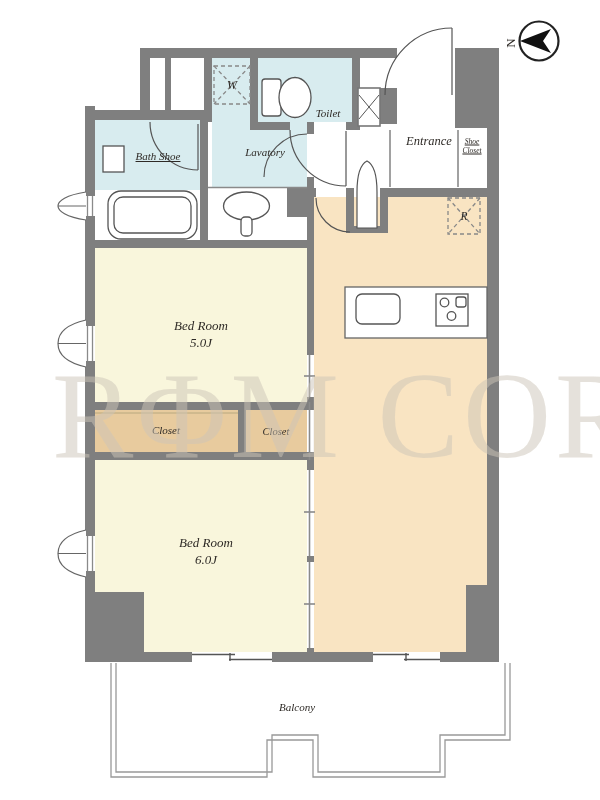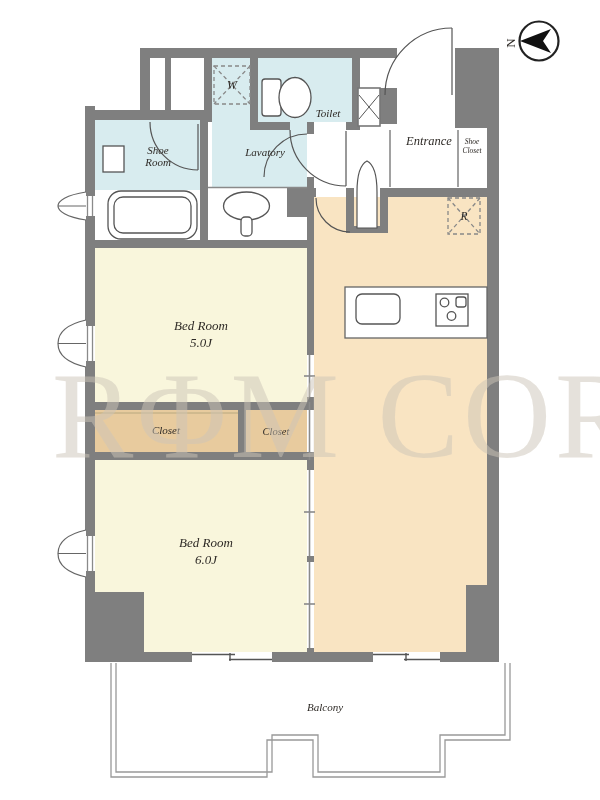--- a/index.html
+++ b/index.html
@@ -1,34 +1,34 @@
 <!DOCTYPE html>
 <html><head>
 <meta charset="utf-8">
 <style>
   html,body{margin:0;padding:0;width:600px;height:800px;background:#fff;overflow:hidden;
     font-family:"Liberation Serif","DejaVu Serif",serif;}
   #plan{position:relative;width:600px;height:800px;background:#fff;}
   #plan svg{position:absolute;left:0;top:0;}
   .lbl{position:absolute;transform:translate(-50%,-50%);text-align:center;
        font-style:italic;color:#2e2a26;white-space:nowrap;}
-  .wrap{white-space:normal;}
+  .wrap{white-space:normal;text-decoration:underline;}
   .bath{left:158px;top:156px;width:48px;font-size:11px;line-height:12px;}
   .lavatory{left:265px;top:152px;font-size:11px;font-style:italic;}
   .toilet{left:328px;top:89px;font-size:11px;margin-top:24px;}
   .entrance{left:429px;top:141px;font-size:12.5px;}
   .shoe{left:472px;top:146px;width:32px;font-size:7.5px;line-height:8.5px;}
   .wbox{left:232px;top:85px;font-size:12px;}
   .rbox{left:464px;top:216px;font-size:11.5px;}
   .bed5{left:201px;top:334px;font-size:13px;line-height:17px;}
   .closet1{left:166px;top:430px;font-size:11px;}
   .closet2{left:276px;top:431px;font-size:10.5px;}
   .ldk{left:390px;top:461px;font-size:14px;line-height:19px;}
   .bed6{left:206px;top:551px;font-size:13px;line-height:17px;}
-  .balcony{left:297px;top:707px;font-size:11px;margin-left:28px;}
+  .balcony{left:297px;top:707px;font-size:11px;}
   .north{left:511px;top:43px;font-size:13px;transform:translate(-50%,-50%) rotate(-90deg);font-style:normal;}
   .watermark{position:absolute;left:52px;top:346px;font-size:122px;letter-spacing:4px;
        font-style:normal;color:#cdc5b8;opacity:.5;white-space:nowrap;pointer-events:none;}
 </style>
 </head>
 <body>
 
 <div id="plan">
 
 <svg width="600" height="800" viewBox="0 0 600 800">
@@ -194,21 +194,21 @@
     <path d="M111,663 V777 H267 V740 H313 V777 H445 V740 H510 V663"></path>
     <path d="M116,663 V772 H272 V735 H318 V772 H440 V735 H505 V663"></path>
   </g>
 
   <g>
     <circle cx="539" cy="41" r="19.5" fill="#fff" stroke="#222" stroke-width="2.2"></circle>
     <polygon points="520,41 551,29 543,41 551,53" fill="#111"></polygon>
   </g>
 </svg>
 
-  <div class="lbl bath wrap">Shoe Room</div>
+  <div class="lbl bath wrap">Bath Shoe</div>
   <div class="lbl lavatory">Lavatory</div>
   <div class="lbl toilet">Toilet</div>
   <div class="lbl entrance">Entrance</div>
   <div class="lbl shoe wrap">
     <div>Shoe</div>
     <div>Closet</div>
   </div>
   <div class="lbl wbox">W</div>
   <div class="lbl rbox">R</div>
   <div class="lbl bed5">

